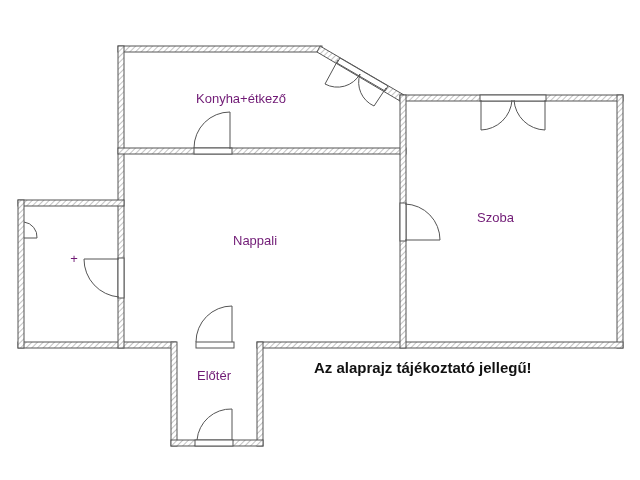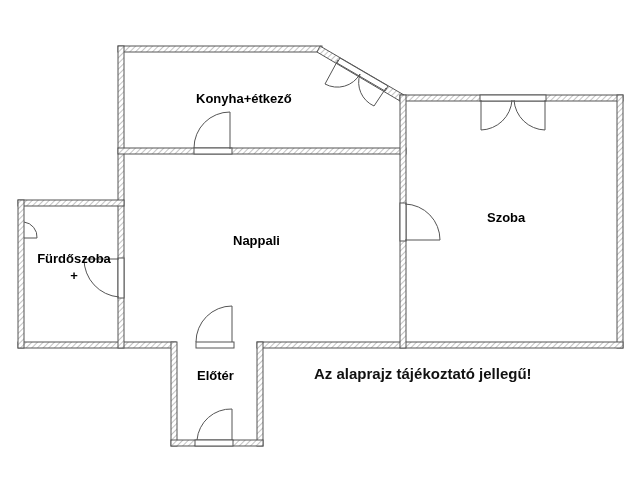--- a/index.html
+++ b/index.html
@@ -1,21 +1,21 @@
 <!DOCTYPE html>
 <html><head>
   <meta charset="utf-8">
   <style>
     html, body { margin: 0; padding: 0; background: #ffffff; }
     body { width: 640px; height: 480px; position: relative; overflow: hidden; font-family: "Liberation Sans", sans-serif; }
     svg { position: absolute; left: 0; top: 0; }
     .wall-hatch { fill: url(#hatch); stroke: #555555; stroke-width: 1; }
     .door-line { fill: none; stroke: #555555; stroke-width: 1; }
     .door-gap { fill: #ffffff; stroke: #555555; stroke-width: 1; }
-    .label { position: absolute; font-weight: bold; color: #000000; font-size: 13px; text-align: center; white-space: nowrap; }
+    .label { position: absolute; font-weight: normal; color: #701a75; font-size: 13px; text-align: center; white-space: nowrap; }
     .note { position: absolute; font-weight: bold; color: #111111; font-size: 15px; white-space: nowrap; }
   </style>
 </head>
 <body>
 
 <svg width="640" height="480" viewBox="0 0 640 480">
   <defs>
     <pattern id="hatch" patternUnits="userSpaceOnUse" width="4" height="4" patternTransform="rotate(45)">
       <rect width="4" height="4" fill="#ffffff"></rect>
       <line x1="0" y1="0" x2="0" y2="4" stroke="#888888" stroke-width="1"></line>
@@ -102,21 +102,20 @@
 
     <g>
       <rect class="door-gap" x="195" y="440" width="38" height="6"></rect>
       <line class="door-line" x1="232" y1="440" x2="232" y2="409"></line>
       <path class="door-line" d="M232,409 A34,34 0 0,0 197,440"></path>
     </g>
   </g>
 </svg>
 
 <div class="label" style="left:196px; top:91px;">Konyha+étkező</div>
-<div class="label" style="left:487px; top:210px;">Szoba</div>
+<div class="label" style="left:477px; top:210px;">Szoba</div>
 <div class="label" style="left:233px; top:233px;">Nappali</div>
 <div class="label" style="left:34px; top:250px; width:80px; line-height:17px;">
-  <div>Fürdőszoba</div>
   <div>+</div>
 </div>
 <div class="label" style="left:197px; top:368px;">Előtér</div>
 
-<div class="note" style="left:314px; top:359px;margin-top:6px;">Az alaprajz tájékoztató jellegű!</div>
+<div class="note" style="left:314px; top:359px;">Az alaprajz tájékoztató jellegű!</div>
 
 </body></html>

